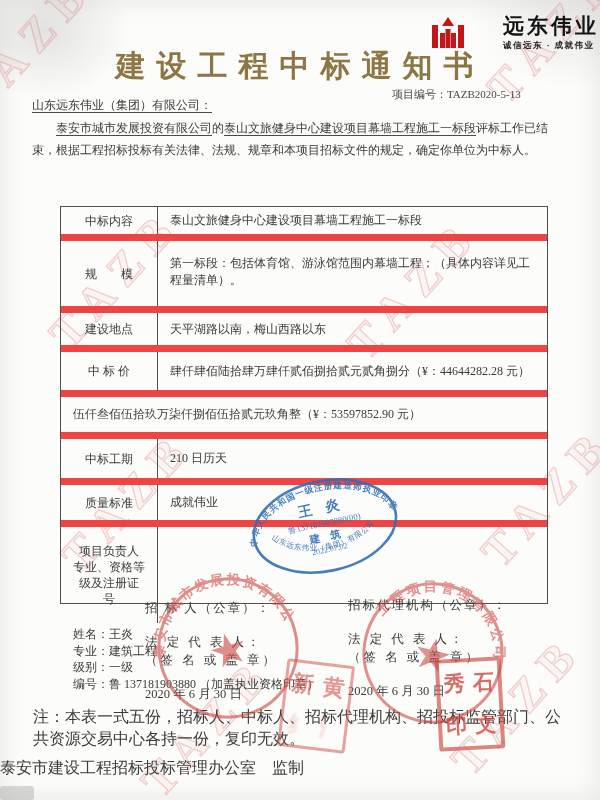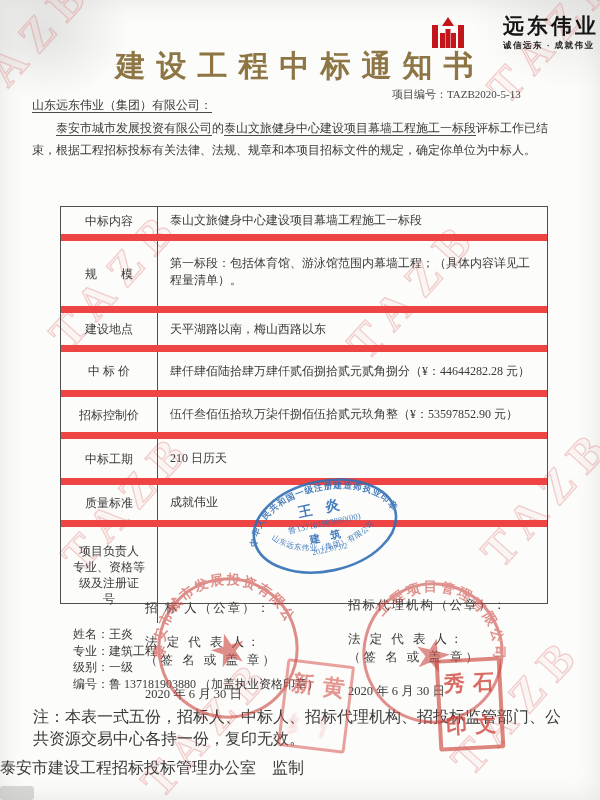--- a/index.html
+++ b/index.html
@@ -103,21 +103,20 @@
     </div>
     <div class="trow" style="height:32px;">
       <div class="tlabel">建设地点</div>
       <div class="tvalue">天平湖路以南，梅山西路以东</div>
     </div>
     <div class="trow" style="height:38px;">
       <div class="tlabel">中 标 价</div>
       <div class="tvalue">肆仟肆佰陆拾肆万肆仟贰佰捌拾贰元贰角捌分（¥：44644282.28 元）</div>
     </div>
     <div class="trow" style="height:35px;">
-      <div class="tlabel">招标控制价</div>
       <div class="tvalue">伍仟叁佰伍拾玖万柒仟捌佰伍拾贰元玖角整（¥：53597852.90 元）</div>
     </div>
     <div class="trow" style="height:39px;">
       <div class="tlabel">中标工期</div>
       <div class="tvalue">210 日历天</div>
     </div>
     <div class="trow" style="height:35px;">
       <div class="tlabel">质量标准</div>
       <div class="tvalue">成就伟业</div>
     </div>

